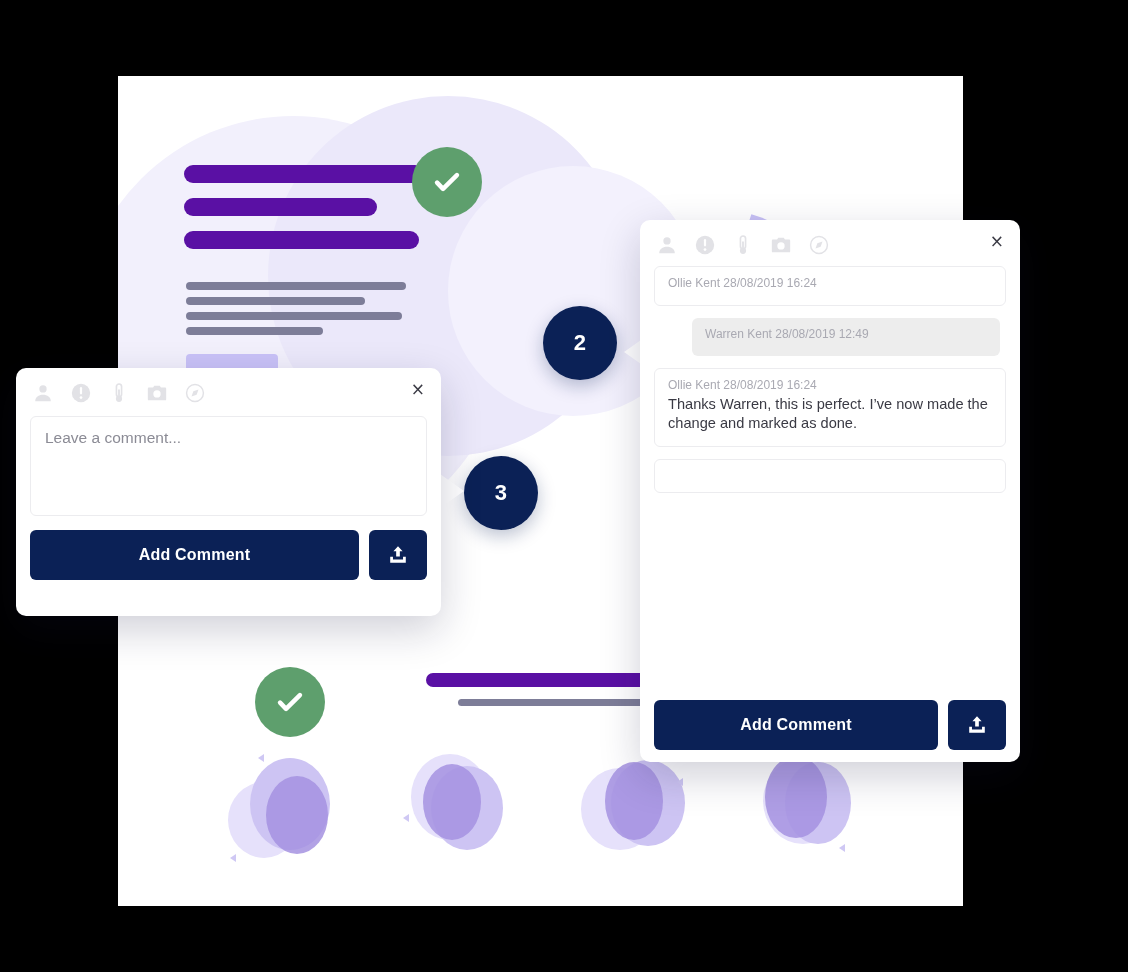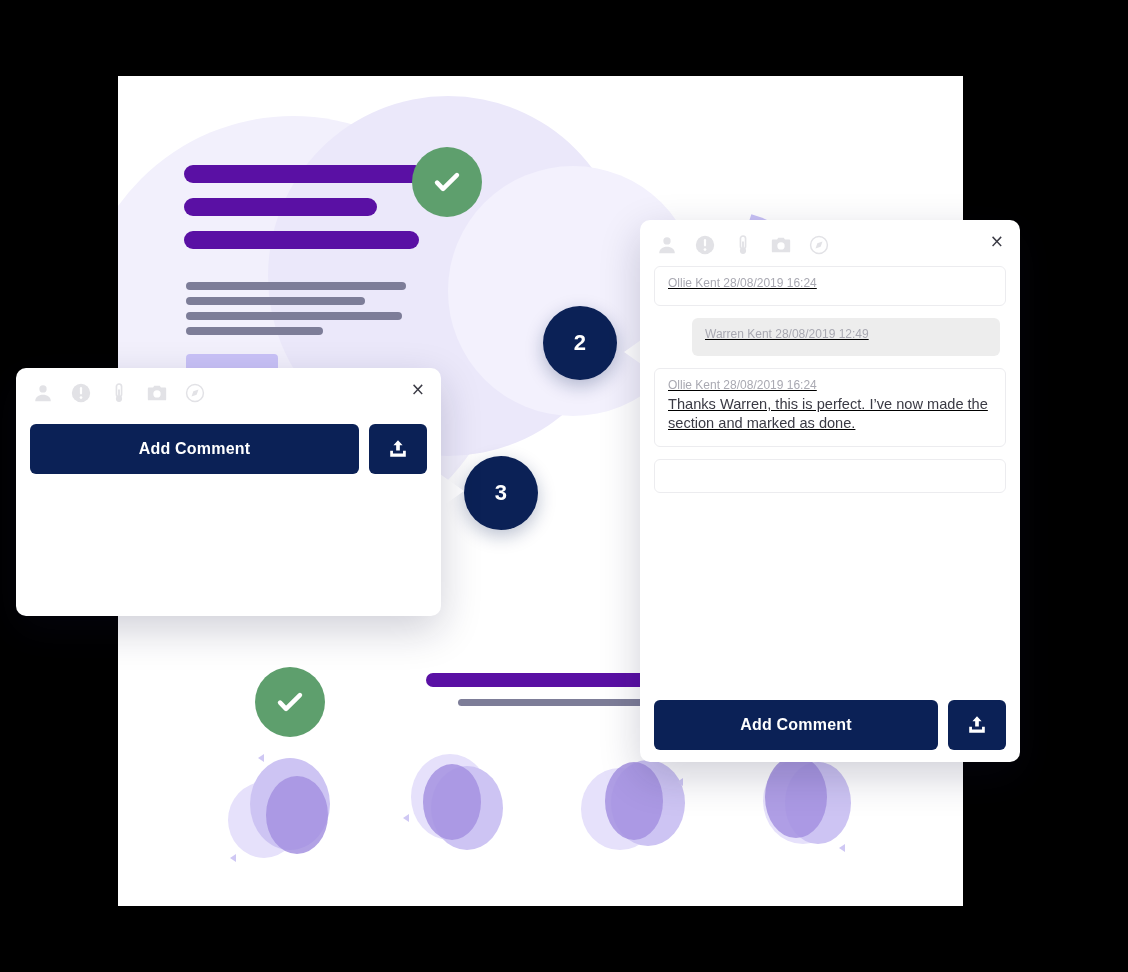--- a/index.html
+++ b/index.html
@@ -127,21 +127,20 @@
     width:58px; height:50px; background:#0b2156; border:none;
     border-radius:6px; cursor:pointer;
     display:flex; align-items:center; justify-content:center;
   }
   .btn-upload svg { width:22px; height:22px; fill:#ffffff; }
 
   
   .thread {
     position:relative; margin:4px 14px 0 14px; height:420px;
     overflow:hidden;
-    text-decoration:underline;
   }
   .msg { border-radius:6px; padding:9px 13px 12px 13px; margin-bottom:12px; }
   .msg.outgoing { border:1px solid #ececef; background:#ffffff; }
   .msg.incoming { background:#ededed; margin-left:38px; margin-right:6px; }
   .msg.draft { border:1px solid #ececef; background:#ffffff; padding:14px 13px 18px 13px; }
   .msg .meta { font-size:12px; color:#a9a9b2; margin-bottom:3px; }
   .msg .body { font-size:14.6px; line-height:1.33; color:#3a3a44; white-space:pre-line; }
 </style>
 </head>
 <body>
@@ -254,20 +253,21 @@
     </span>
     <span class="ic">
       <svg viewBox="0 0 24 24" fill="none" stroke="#e2e2e6" stroke-width="1.6">
           <circle cx="12" cy="12" r="9.2"></circle>
           <path d="M15.8 8.2l-2 5.6-5.6 2 2-5.6z" fill="#e2e2e6" stroke="none"></path>
         </svg>
     </span>
     <span class="close-x">×</span>
   </div>
 
+  <div class="textarea-box">Leave a comment...</div>
 
   <div class="actions">
     <button class="btn-primary">Add Comment</button>
     <button class="btn-upload">
       <svg viewBox="0 0 24 24">
         <path d="M12 2.5l5 5.5h-3v5.5h-4V8H7z"></path>
         <path d="M3.5 14h3v3h11v-3h3v6.5h-17z"></path>
       </svg>
     </button>
   </div>
@@ -317,21 +317,21 @@
     <div class="msg outgoing">
       <div class="meta">Ollie Kent 28/08/2019 16:24</div>
     </div>
 
     <div class="msg incoming">
       <div class="meta">Warren Kent 28/08/2019 12:49</div>
     </div>
 
     <div class="msg outgoing">
       <div class="meta">Ollie Kent 28/08/2019 16:24</div>
-      <div class="body">Thanks Warren, this is perfect. I’ve now made the section and marked as done.</div>
+      <div class="body">Thanks Warren, this is perfect. I’ve now made the change and marked as done.</div>
     </div>
 
     <div class="msg draft">
       
     </div>
 
   </div>
 
   <div class="actions">
     <button class="btn-primary">Add Comment</button>

